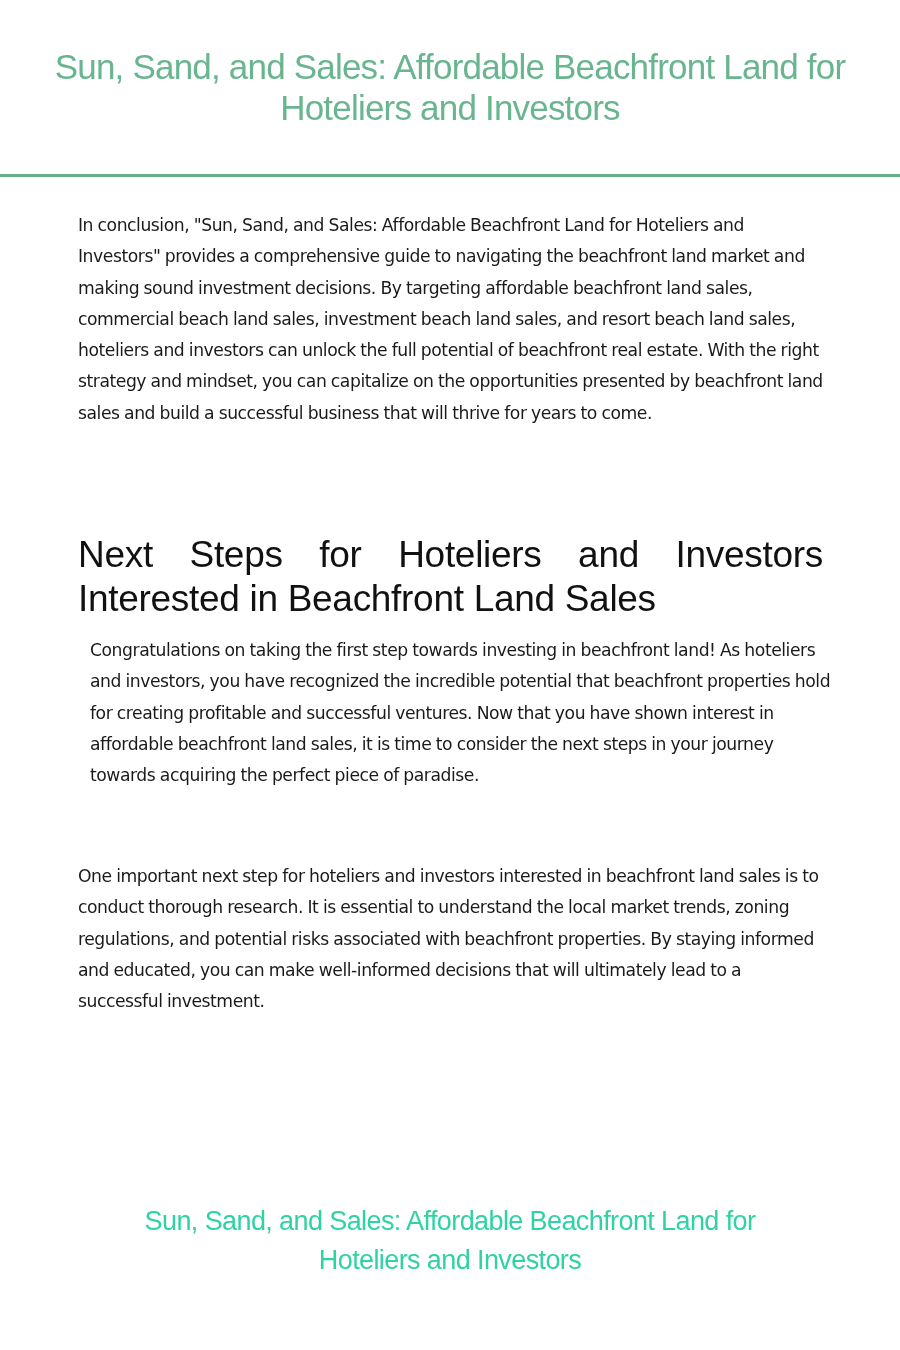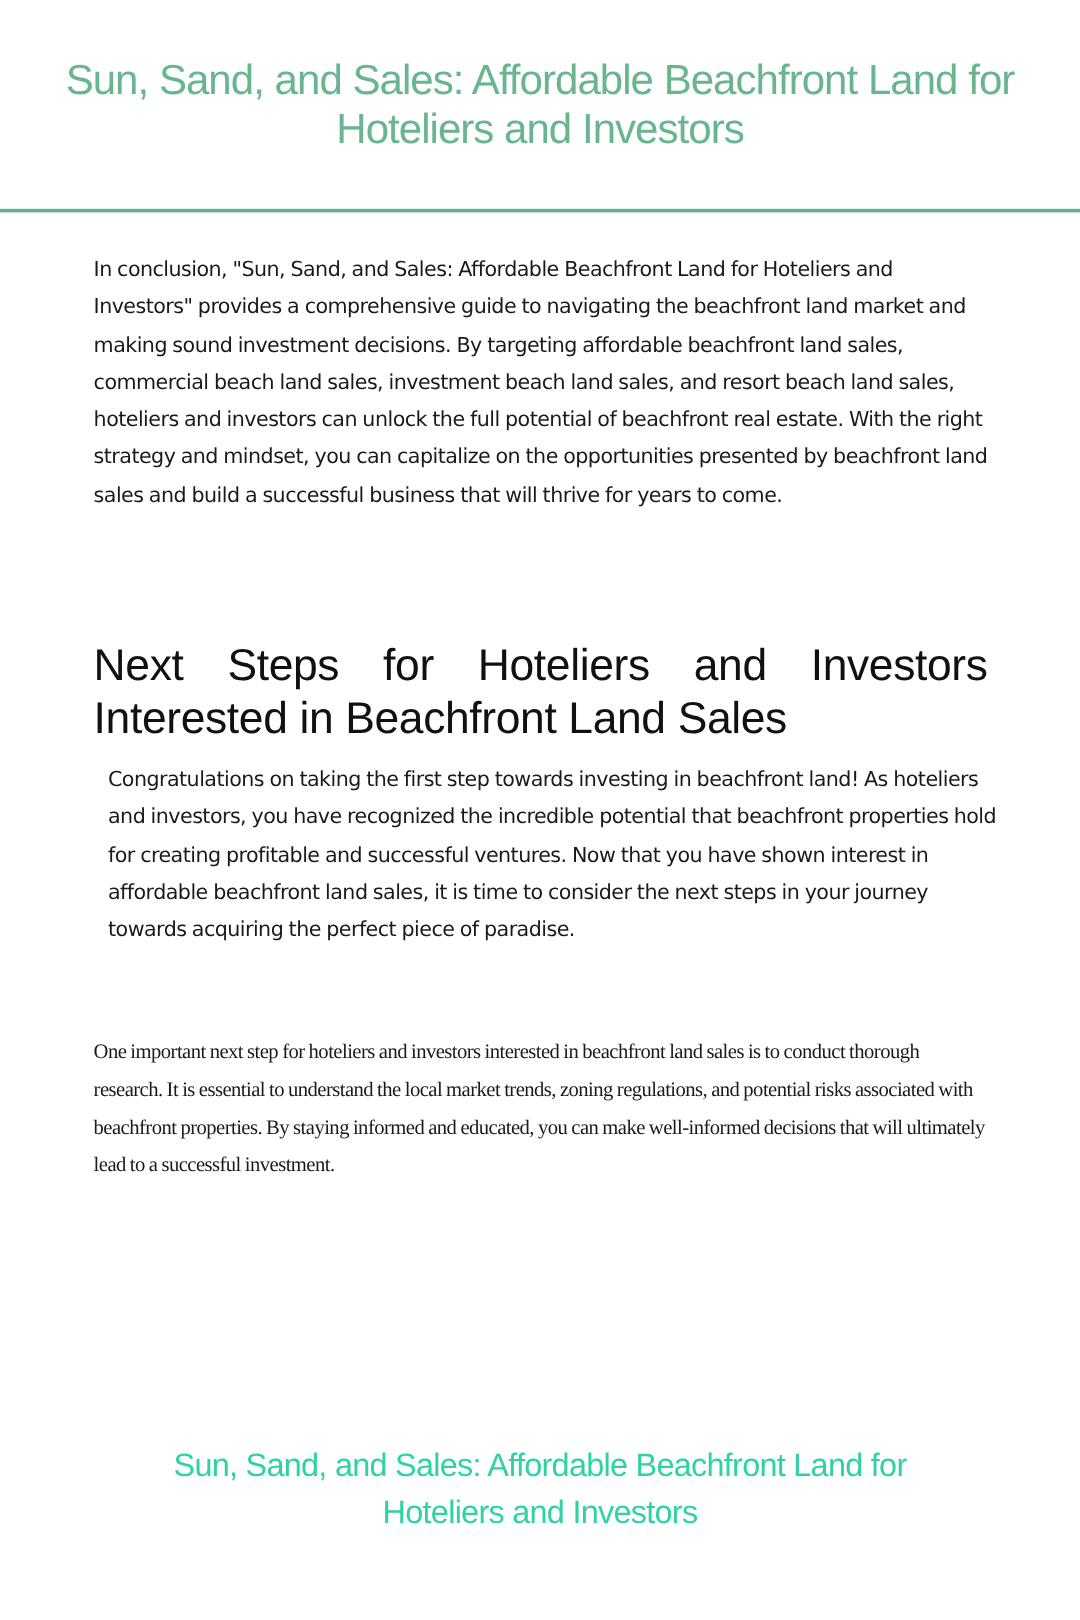--- a/index.html
+++ b/index.html
@@ -63,21 +63,21 @@
       color: #111111;
       font-family: "Liberation Sans", sans-serif;
       font-weight: normal;
       font-size: 37px;
       line-height: 44px;
       letter-spacing: -0.3px;
       text-align: justify;
       text-align-last: left;
     }
     .para2 { position: absolute; top: 425px; left: 12px; width: 745px; }
-    .para3 { position: absolute; top: 651px; left: 0; width: 745px; font-family: Liberation Serif, serif; }
+    .para3 { position: absolute; top: 651px; left: 0; width: 745px; }
     .footer-title {
       position: absolute;
       left: 100px; right: 100px;
       top: 1202px;
       margin: 0;
       text-align: center;
       color: #2fd3a3;
       font-family: "Liberation Sans", sans-serif;
       font-weight: normal;
       font-size: 27px;

